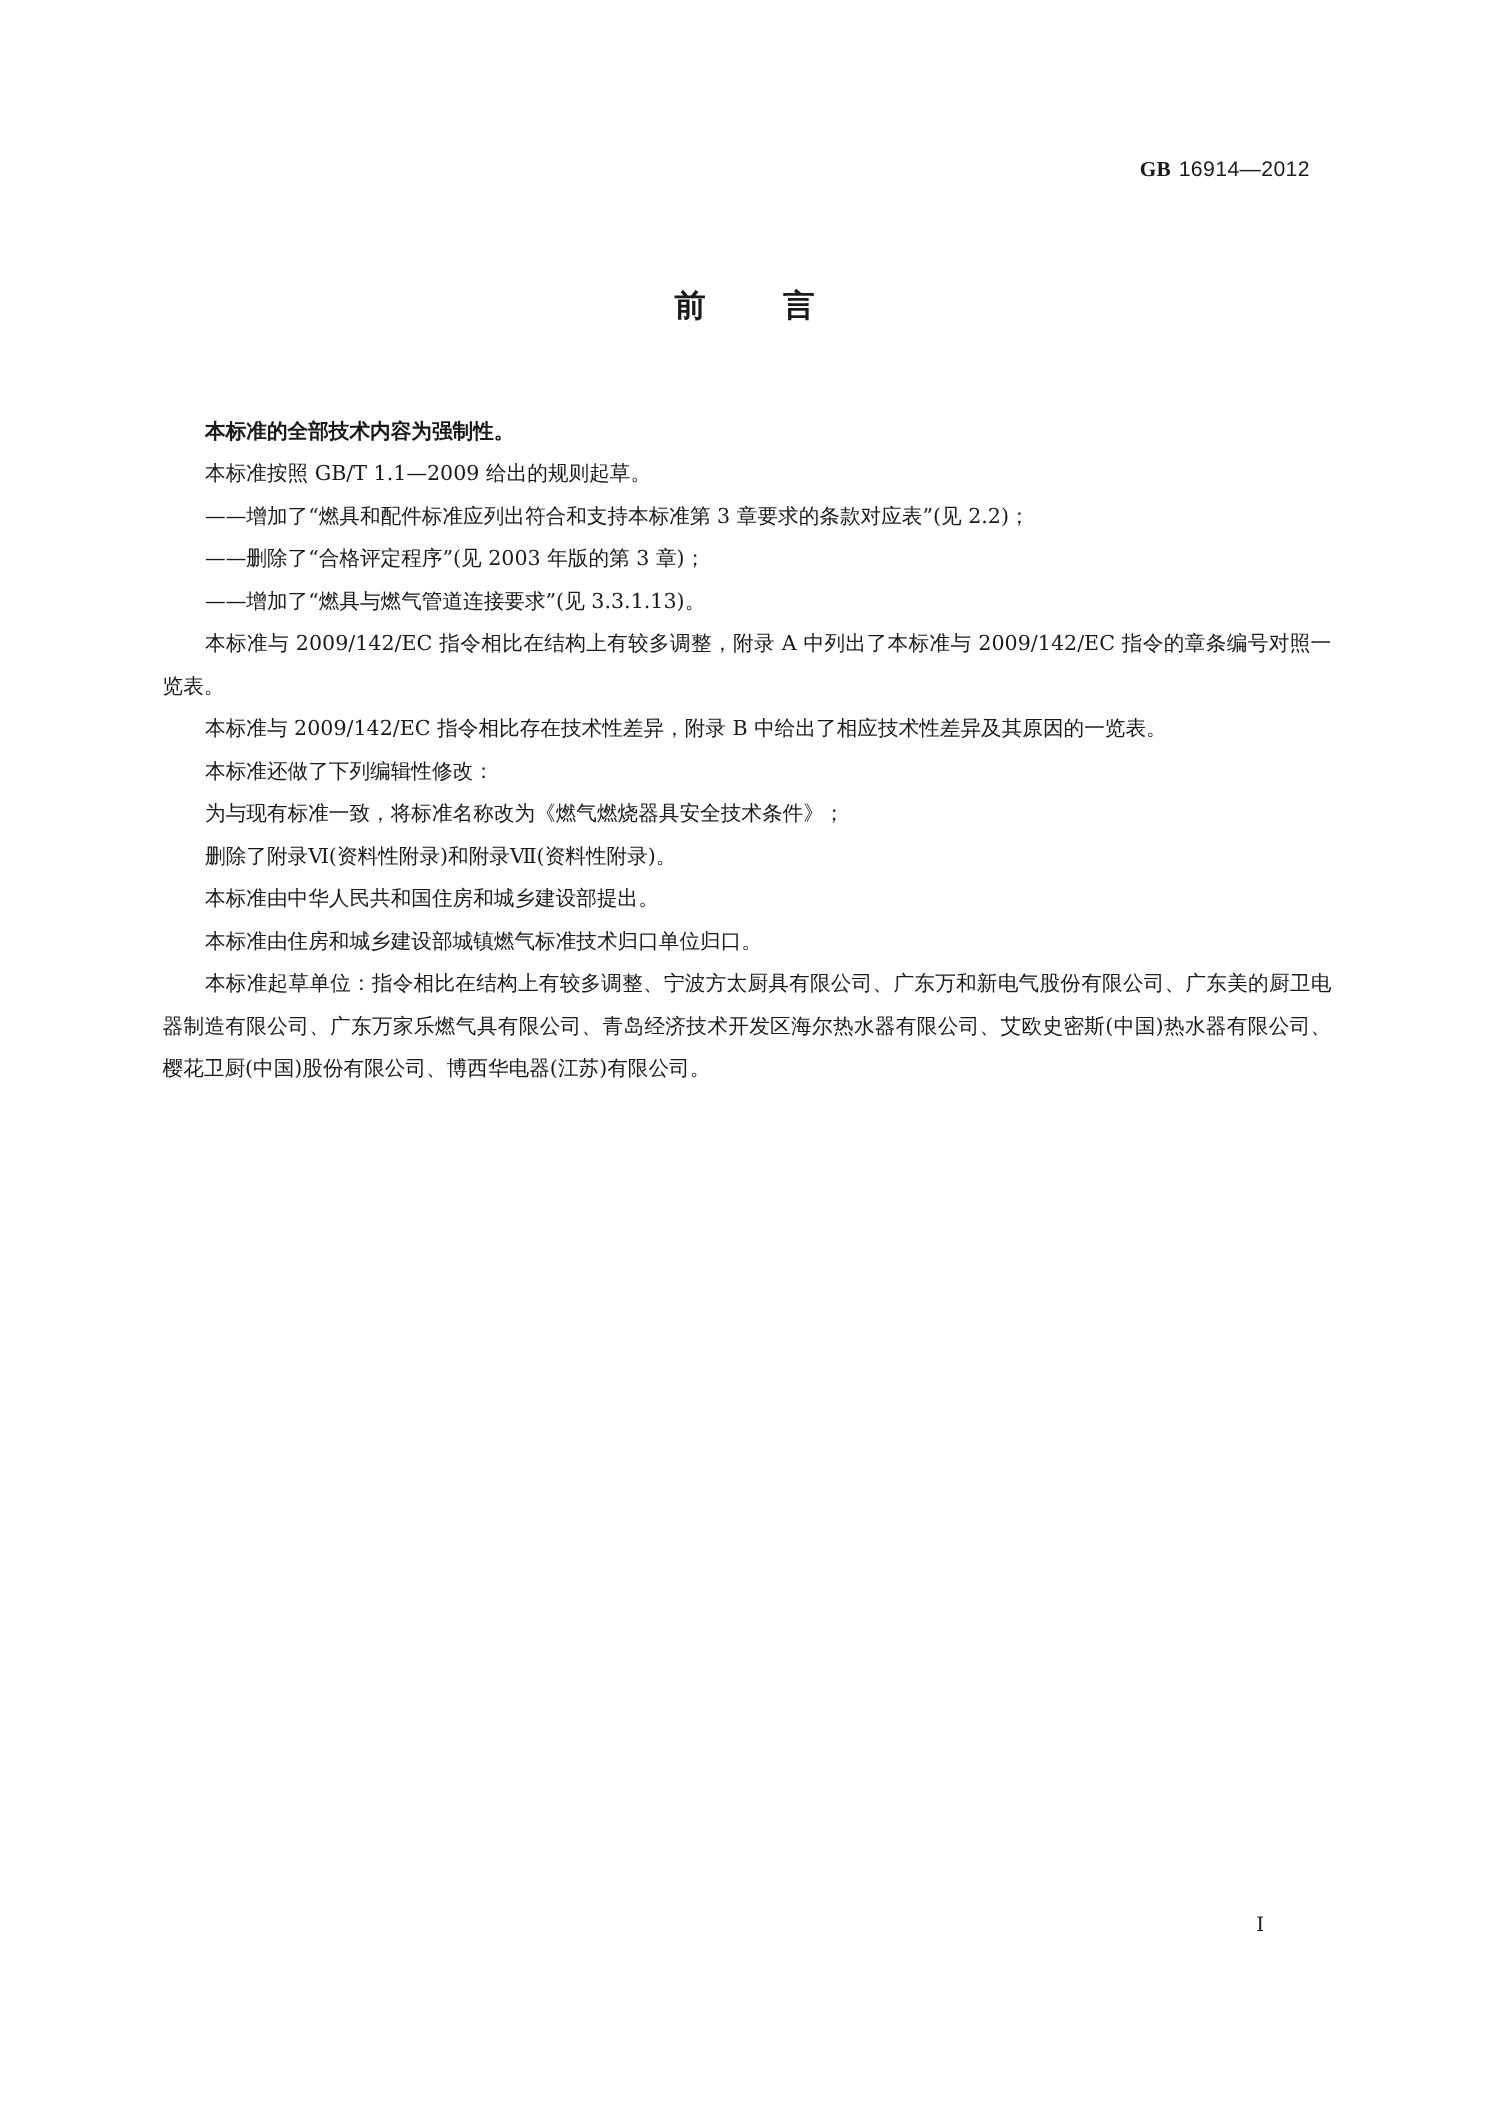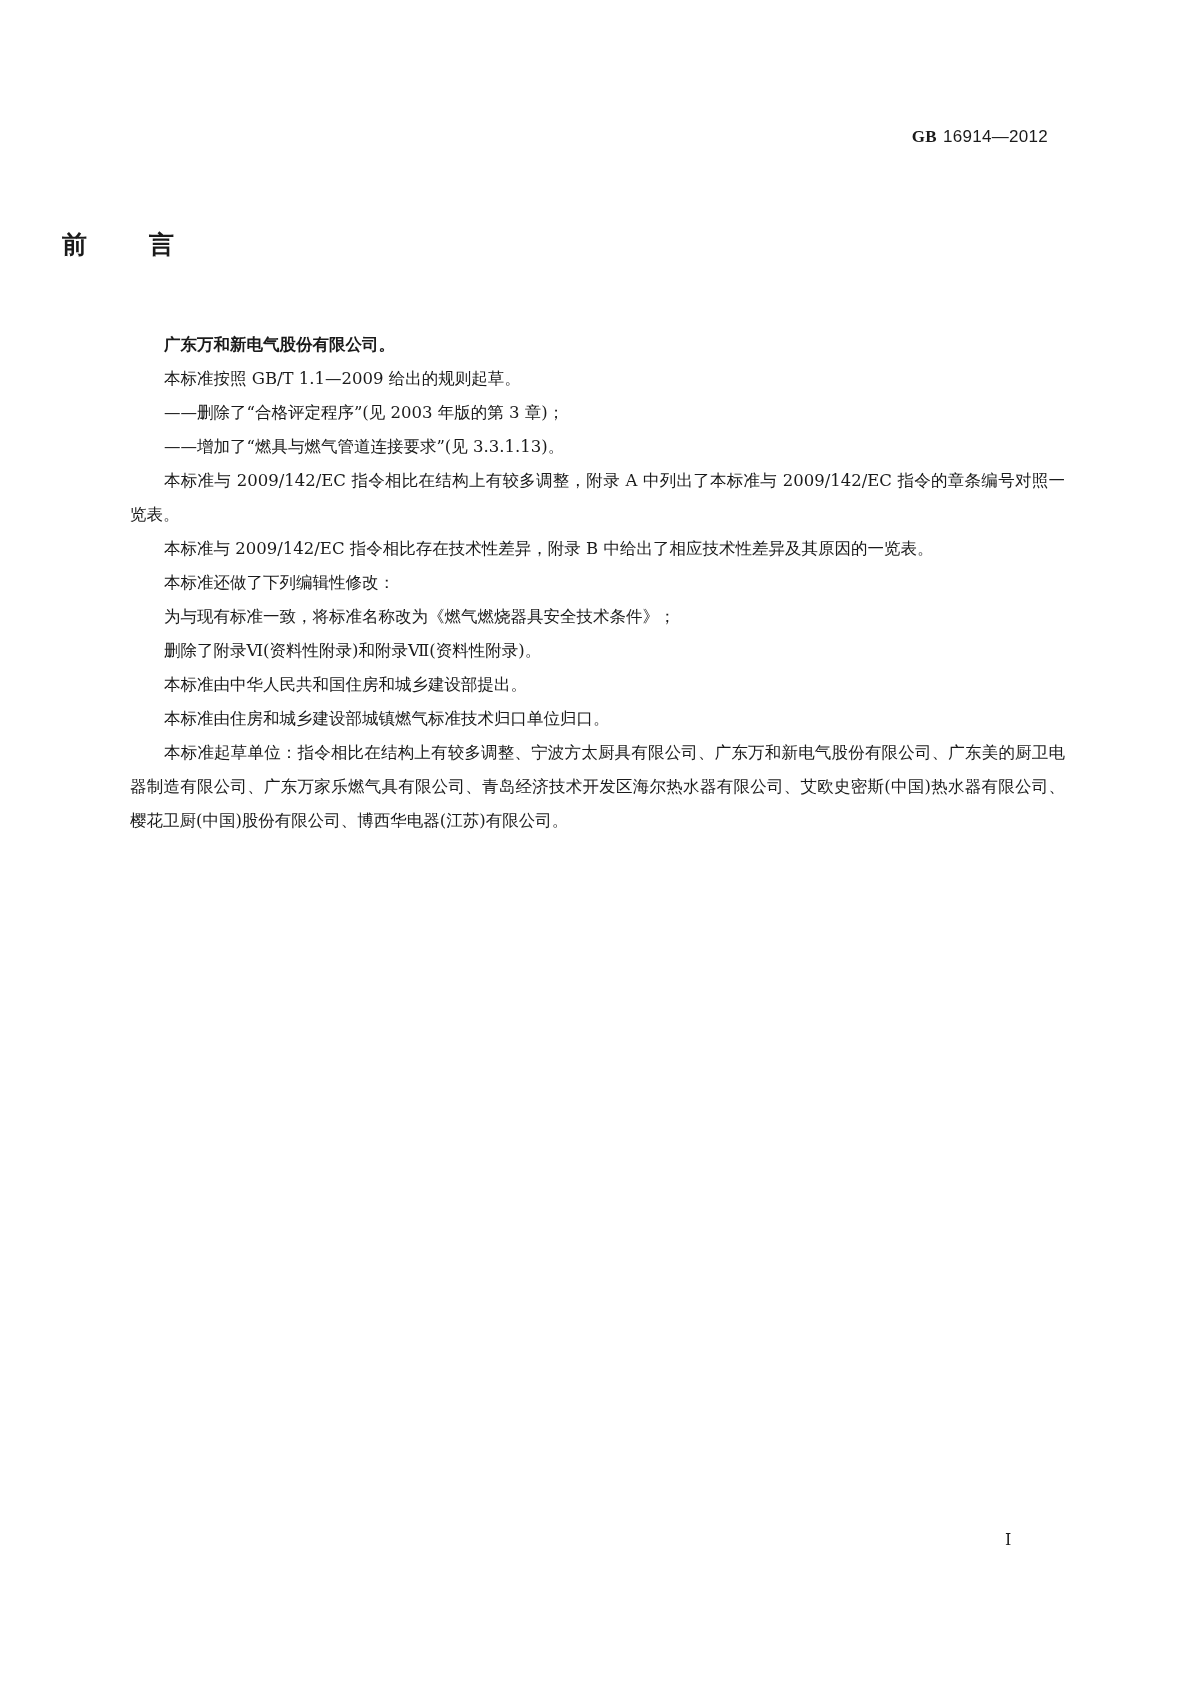--- a/index.html
+++ b/index.html
@@ -1,41 +1,42 @@
 <!DOCTYPE html>
 <html><head>
 <meta charset="utf-8">
 <style>
   html, body { margin: 0; padding: 0; background: #ffffff; }
   body { width: 1191px; height: 1684px; position: relative; overflow: hidden;
          font-family: "DejaVu Serif", "Liberation Serif", serif; color: #1a1a1a; }
   .header-code { position: absolute; top: 126px; right: 143px; font-size: 17px; letter-spacing: 0.3px; }
   .header-code .gb { font-family: "Liberation Serif", serif; font-weight: bold; margin-right: 6px; }
   .header-code .num { font-family: "Liberation Sans", sans-serif; }
-  .title { position: absolute; top: 228px; left: 0; width: 100%; 
+  .title { position: absolute; top: 228px; left: 0; width: 100%; text-align: center;
            font-family: "DejaVu Sans", sans-serif; font-weight: bold; font-size: 25px; letter-spacing: 62px;
            text-indent: 62px; }
   .content { position: absolute; top: 328px; left: 130px; width: 935px; font-size: 16.5px; line-height: 34px; }
   .p { margin: 0; text-indent: 34px; text-align: justify; }
   .p.bold { font-family: "DejaVu Sans", sans-serif; font-weight: bold; }
   .p.dash { text-indent: 34px; }
   .page-num { position: absolute; top: 1530px; left: 1005px; font-size: 16px; }
 </style>
 </head>
 <body>
 
 <div class="header-code">
   <span class="gb">GB</span><span class="num">16914—2012</span>
 </div>
 
 <div class="title">前言</div>
 
 <div class="content">
-  <p class="p bold">广东万和新电气股份有限公司。</p>
+  <p class="p bold">本标准的全部技术内容为强制性。</p>
   <p class="p">本标准按照 GB/T 1.1—2009 给出的规则起草。</p>
+  <p class="p dash">——增加了“燃具和配件标准应列出符合和支持本标准第 3 章要求的条款对应表”(见 2.2)；</p>
   <p class="p dash">——删除了“合格评定程序”(见 2003 年版的第 3 章)；</p>
   <p class="p dash">——增加了“燃具与燃气管道连接要求”(见 3.3.1.13)。</p>
   <p class="p">本标准与 2009/142/EC 指令相比在结构上有较多调整，附录 A 中列出了本标准与 2009/142/EC 指令的章条编号对照一览表。</p>
   <p class="p">本标准与 2009/142/EC 指令相比存在技术性差异，附录 B 中给出了相应技术性差异及其原因的一览表。</p>
   <p class="p">本标准还做了下列编辑性修改：</p>
   <p class="p">为与现有标准一致，将标准名称改为《燃气燃烧器具安全技术条件》；</p>
   <p class="p">删除了附录Ⅵ(资料性附录)和附录Ⅶ(资料性附录)。</p>
   <p class="p">本标准由中华人民共和国住房和城乡建设部提出。</p>
   <p class="p">本标准由住房和城乡建设部城镇燃气标准技术归口单位归口。</p>
   <p class="p">本标准起草单位：指令相比在结构上有较多调整、宁波方太厨具有限公司、广东万和新电气股份有限公司、广东美的厨卫电器制造有限公司、广东万家乐燃气具有限公司、青岛经济技术开发区海尔热水器有限公司、艾欧史密斯(中国)热水器有限公司、樱花卫厨(中国)股份有限公司、博西华电器(江苏)有限公司。</p>

